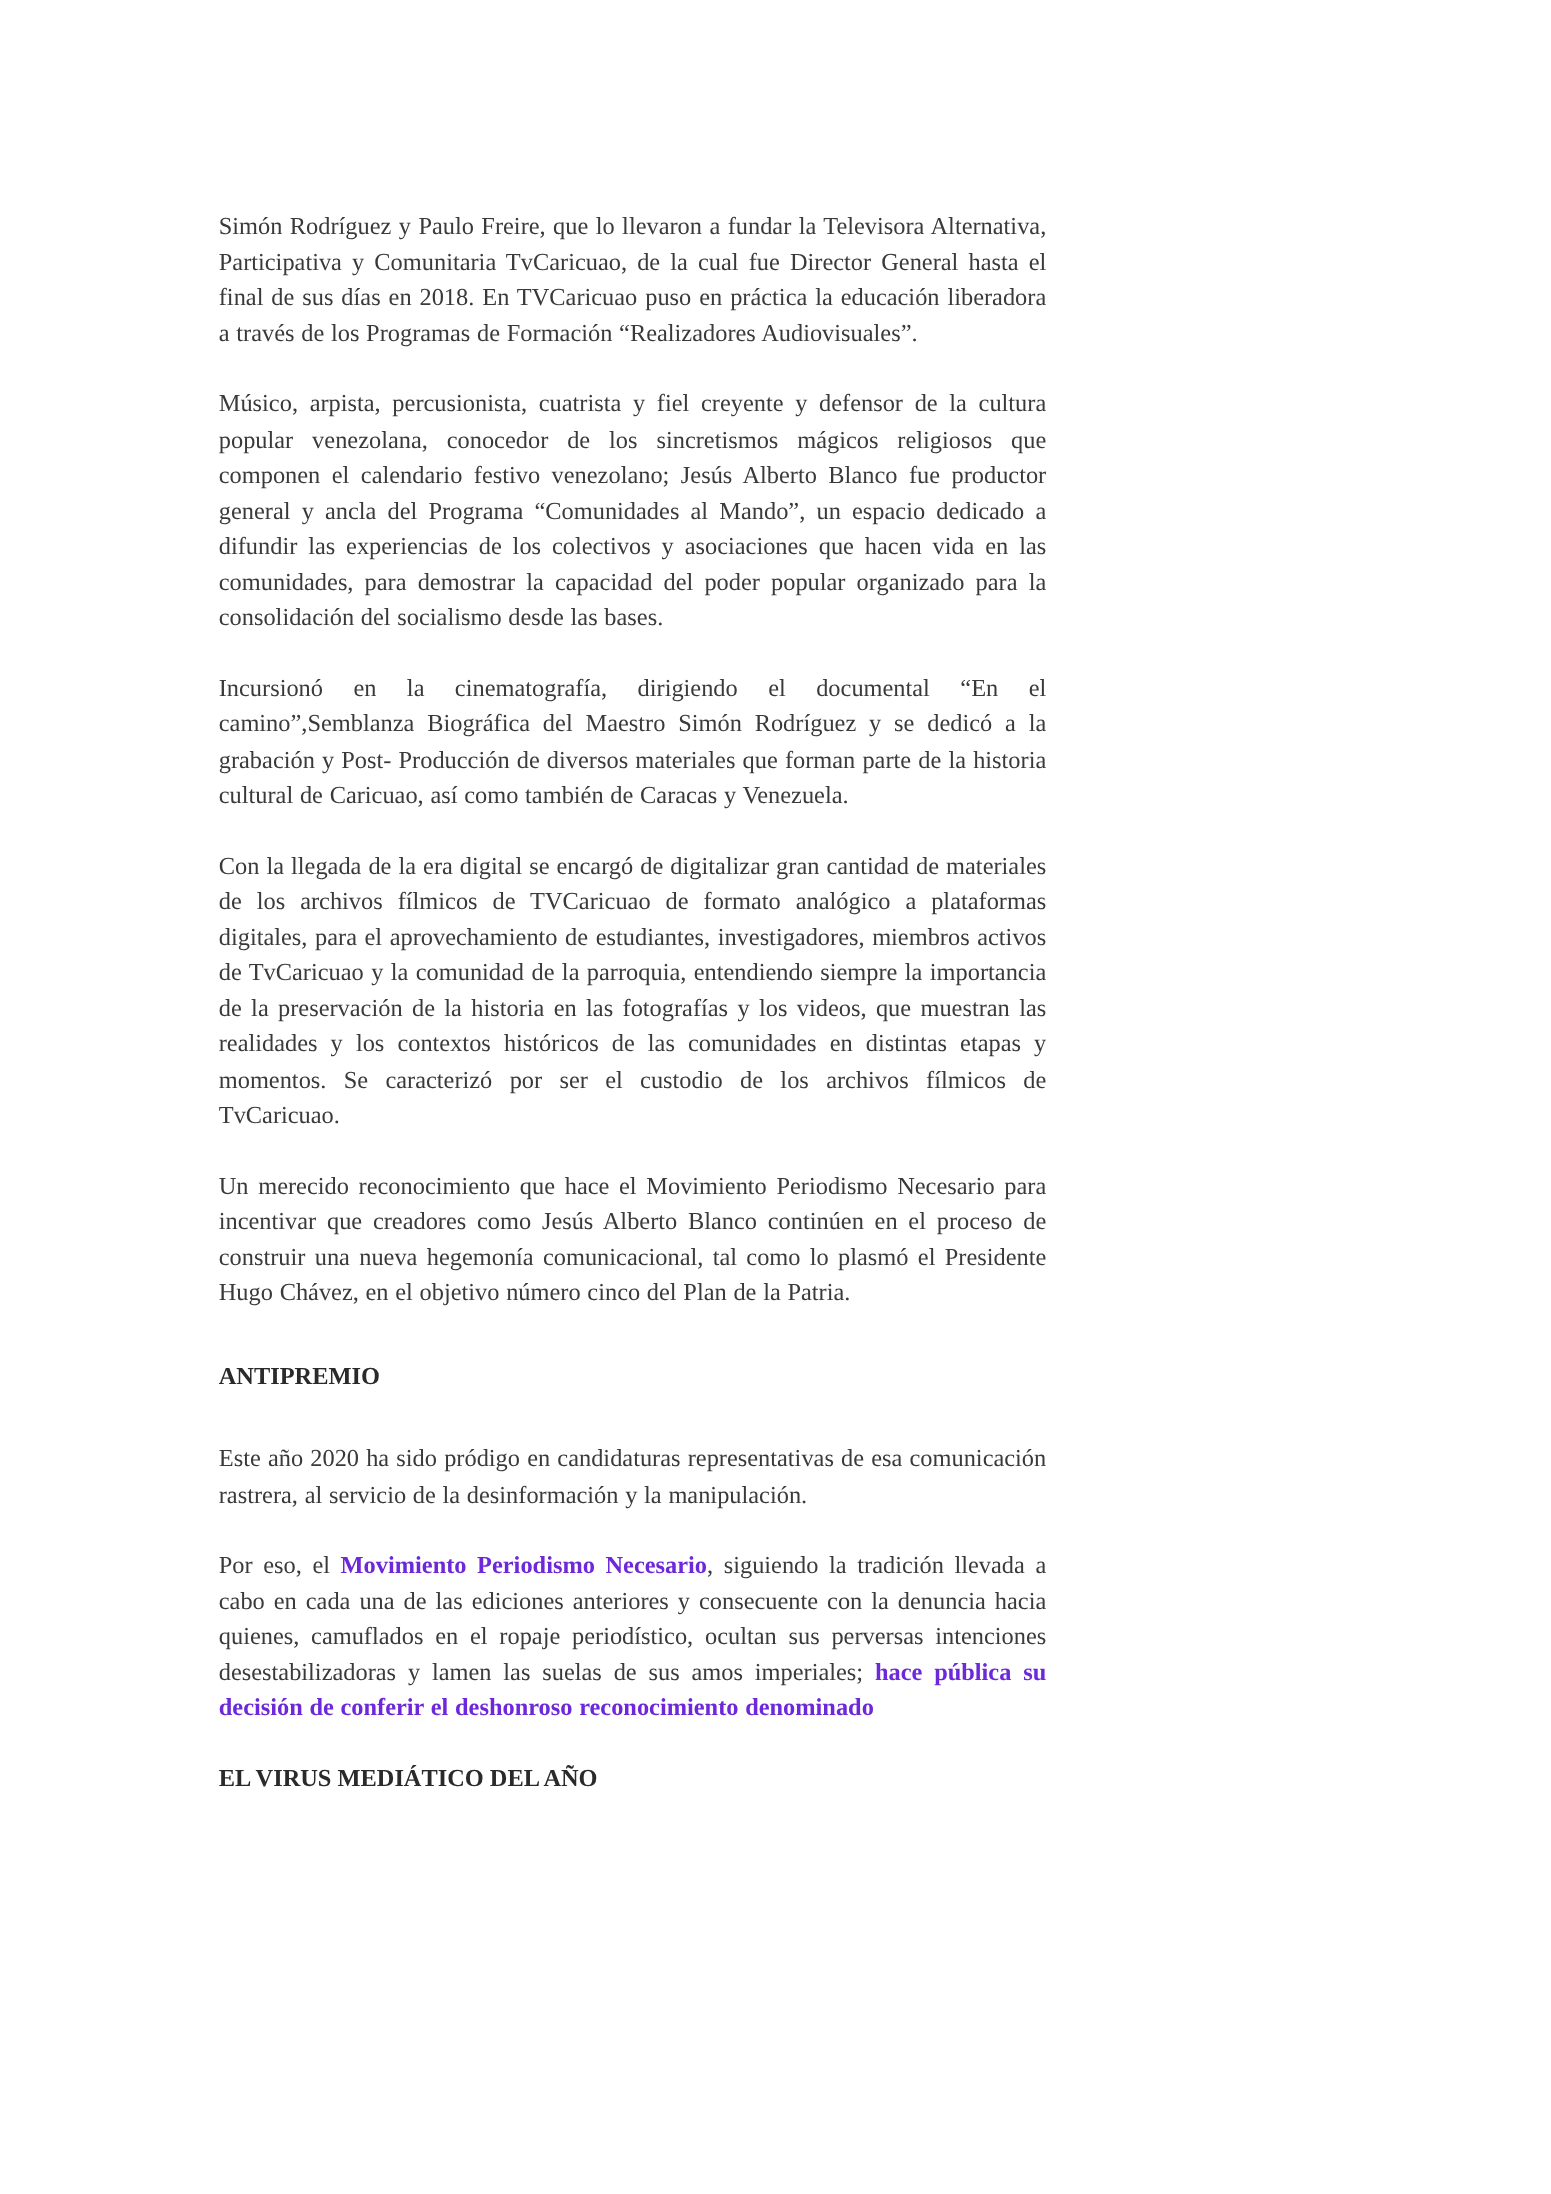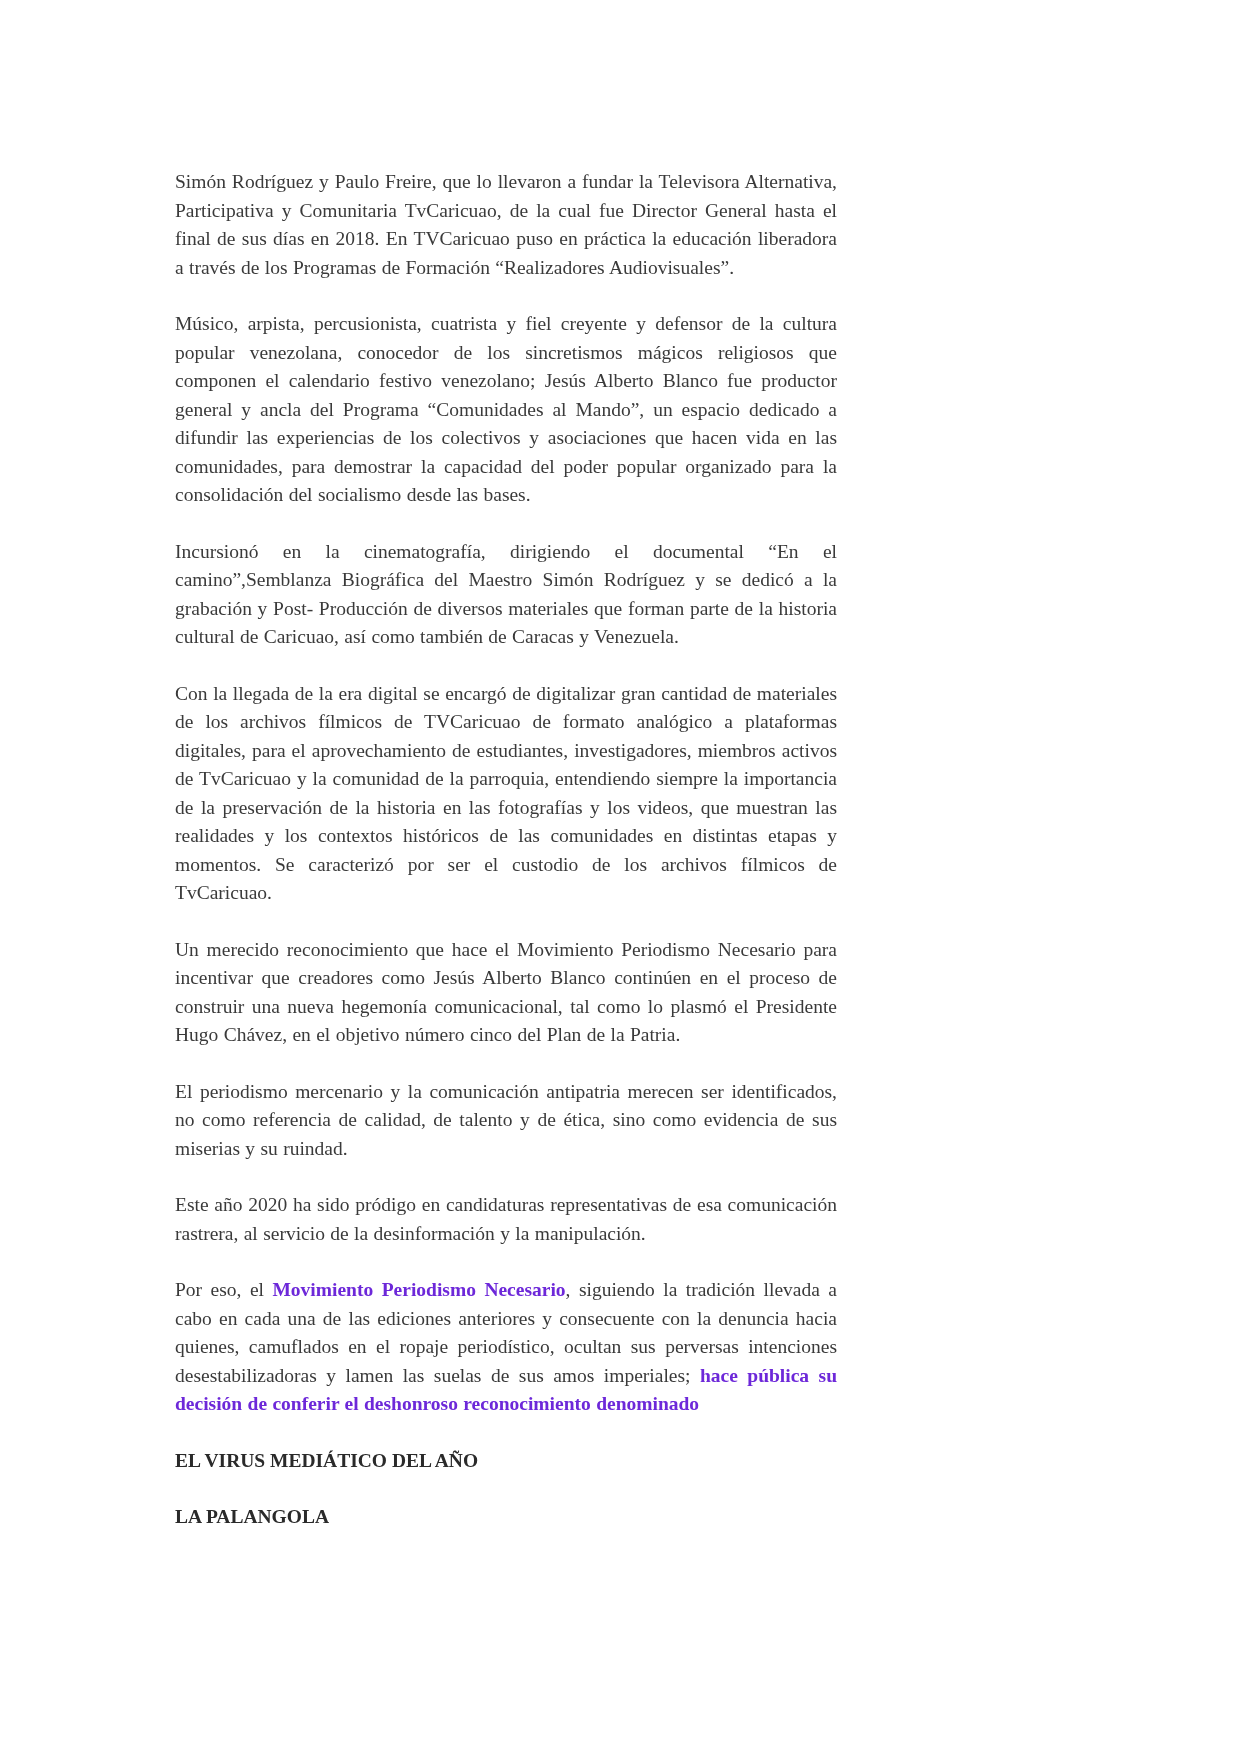--- a/index.html
+++ b/index.html
@@ -54,28 +54,27 @@
   <p class="para">Simón Rodríguez y Paulo Freire, que lo llevaron a fundar la Televisora Alternativa, Participativa y Comunitaria TvCaricuao, de la cual fue Director General hasta el final de sus días en 2018. En TVCaricuao puso en práctica la educación liberadora a través de los Programas de Formación “Realizadores Audiovisuales”.</p>
 
   <p class="para">Músico, arpista, percusionista, cuatrista y fiel creyente y defensor de la cultura popular venezolana, conocedor de los sincretismos mágicos religiosos que componen el calendario festivo venezolano; Jesús Alberto Blanco fue productor general y ancla del Programa “Comunidades al Mando”, un espacio dedicado a difundir las experiencias de los colectivos y asociaciones que hacen vida en las comunidades, para demostrar la capacidad del poder popular organizado para la consolidación del socialismo desde las bases.</p>
 
   <p class="para">Incursionó en la cinematografía, dirigiendo el documental “En el camino”,Semblanza Biográfica del Maestro Simón Rodríguez y se dedicó a la grabación y Post- Producción de diversos materiales que forman parte de la historia cultural de Caricuao, así como también de Caracas y Venezuela.</p>
 
   <p class="para">Con la llegada de la era digital se encargó de digitalizar gran cantidad de materiales de los archivos fílmicos de TVCaricuao de formato analógico a plataformas digitales, para el aprovechamiento de estudiantes, investigadores, miembros activos de TvCaricuao y la comunidad de la parroquia, entendiendo siempre la importancia de la preservación de la historia en las fotografías y los videos, que muestran las realidades y los contextos históricos de las comunidades en distintas etapas y momentos. Se caracterizó por ser el custodio de los archivos fílmicos de TvCaricuao.</p>
 
   <p class="para">Un merecido reconocimiento que hace el Movimiento Periodismo Necesario para incentivar que creadores como Jesús Alberto Blanco continúen en el proceso de construir una nueva hegemonía comunicacional, tal como lo plasmó el Presidente Hugo Chávez, en el objetivo número cinco del Plan de la Patria.</p>
 
+  <p class="heading-left">ANTIPREMIO</p>
 
-  <p class="para">El periodismo mercenario y la comunicación antipatria merecen ser identificados, no como referencia de calidad, de talento y de ética, sino como evidencia de sus miserias y su ruindad.</p>
 
   <p class="para">Este año 2020 ha sido pródigo en candidaturas representativas de esa comunicación rastrera, al servicio  de la desinformación y la manipulación.</p>
 
   <p class="para">
     <span>Por eso, el </span><span class="bold">Movimiento Periodismo Necesario</span><span>, siguiendo la tradición llevada a cabo en cada una de las ediciones anteriores y consecuente con la denuncia hacia quienes, camuflados en el ropaje periodístico, ocultan sus perversas intenciones desestabilizadoras y lamen las suelas de sus amos imperiales; </span><span class="bold">hace pública su decisión de conferir el deshonroso reconocimiento denominado</span>
   </p>
 
   <p class="heading-center">EL VIRUS MEDIÁTICO DEL AÑO</p>
 
 
-  <p class="heading-center">LA  PALANGOLA</p>
 
 
 </div>
 
 </body></html>

